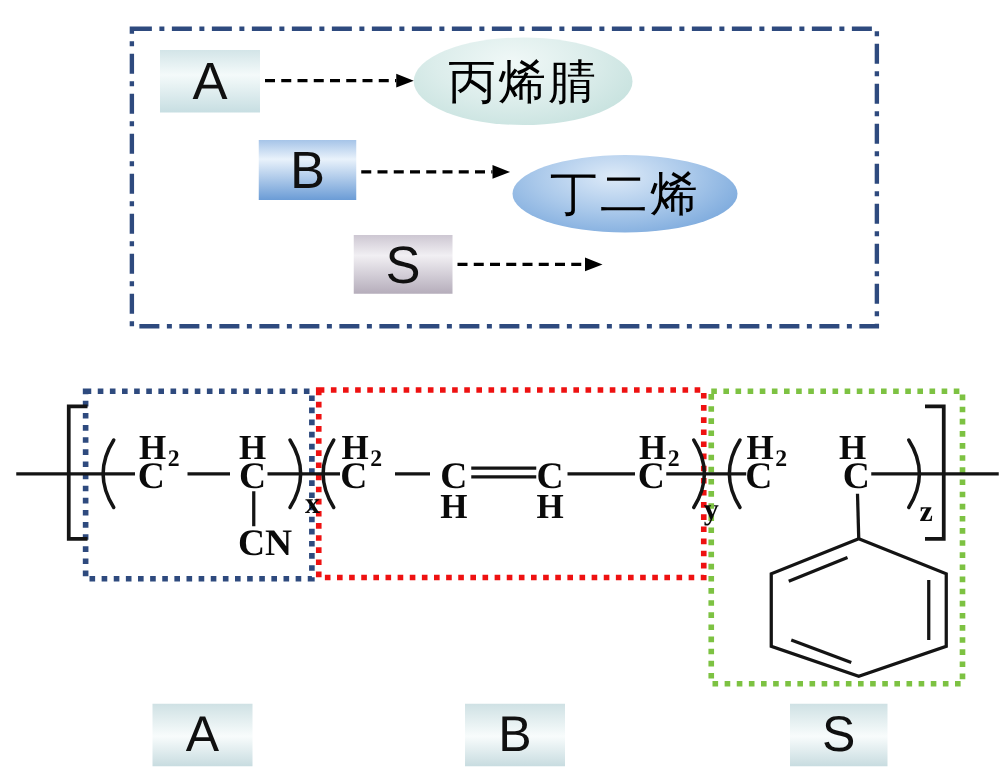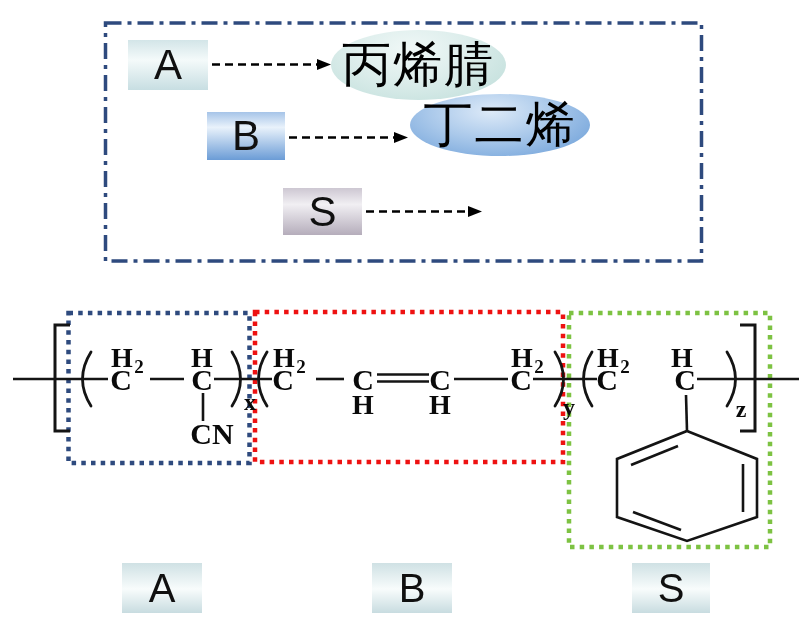--- a/index.html
+++ b/index.html
@@ -19,24 +19,24 @@
   
   .lbox{position:absolute;display:flex;align-items:center;justify-content:center;
         font-size:42px;color:#101010;line-height:1;}
   .box-a{left:128px;top:40px;width:80px;height:50px;
          background:linear-gradient(180deg,#d3e5e8 0%,#f4fafa 40%,#c7dee2 100%);}
   .box-b{left:207px;top:112px;width:78px;height:48px;
          background:linear-gradient(180deg,#a6c4e8 0%,#e9f2fb 32%,#6b9cd6 100%);}
   .box-s{left:283px;top:188px;width:79px;height:47px;
          background:linear-gradient(180deg,#cdc7d2 0%,#f1eff3 35%,#b5adbb 100%);}
   .ellipse{position:absolute;display:flex;align-items:center;justify-content:center;
-           border-radius:50%;font-size:49px;color:#000;letter-spacing:2px;white-space:nowrap;}
+           border-radius:50%;font-size:38px;color:#000;letter-spacing:2px;white-space:nowrap;}
   .ell-a{left:331px;top:30px;width:175px;height:70px;
          background:radial-gradient(ellipse at 45% 28%,#f0f8f7 0%,#dcedeb 45%,#bcdcd8 100%);}
-  .ell-b{left:410px;top:94px;width:180px;height:62px;
+  .ell-b{left:410px;top:124px;width:180px;height:62px;
          background:radial-gradient(ellipse at 45% 28%,#ddeaf8 0%,#a9c8ea 45%,#659ad6 100%);}
   .ell-s{left:497px;top:182px;width:176px;height:66px;
          background:radial-gradient(ellipse at 45% 28%,#f1eff2 0%,#d4cfd7 48%,#a49baa 100%);}
   .blbl{position:absolute;top:563px;width:80px;height:50px;display:flex;align-items:center;justify-content:center;
         font-size:40px;color:#101010;
         background:linear-gradient(180deg,#cfe1e4 0%,#f8fcfc 52%,#c8dce0 100%);}
   .blbl-a{left:122px;}
   .blbl-b{left:372px;}
   .blbl-s{left:632px;width:78px;}
 </style>

